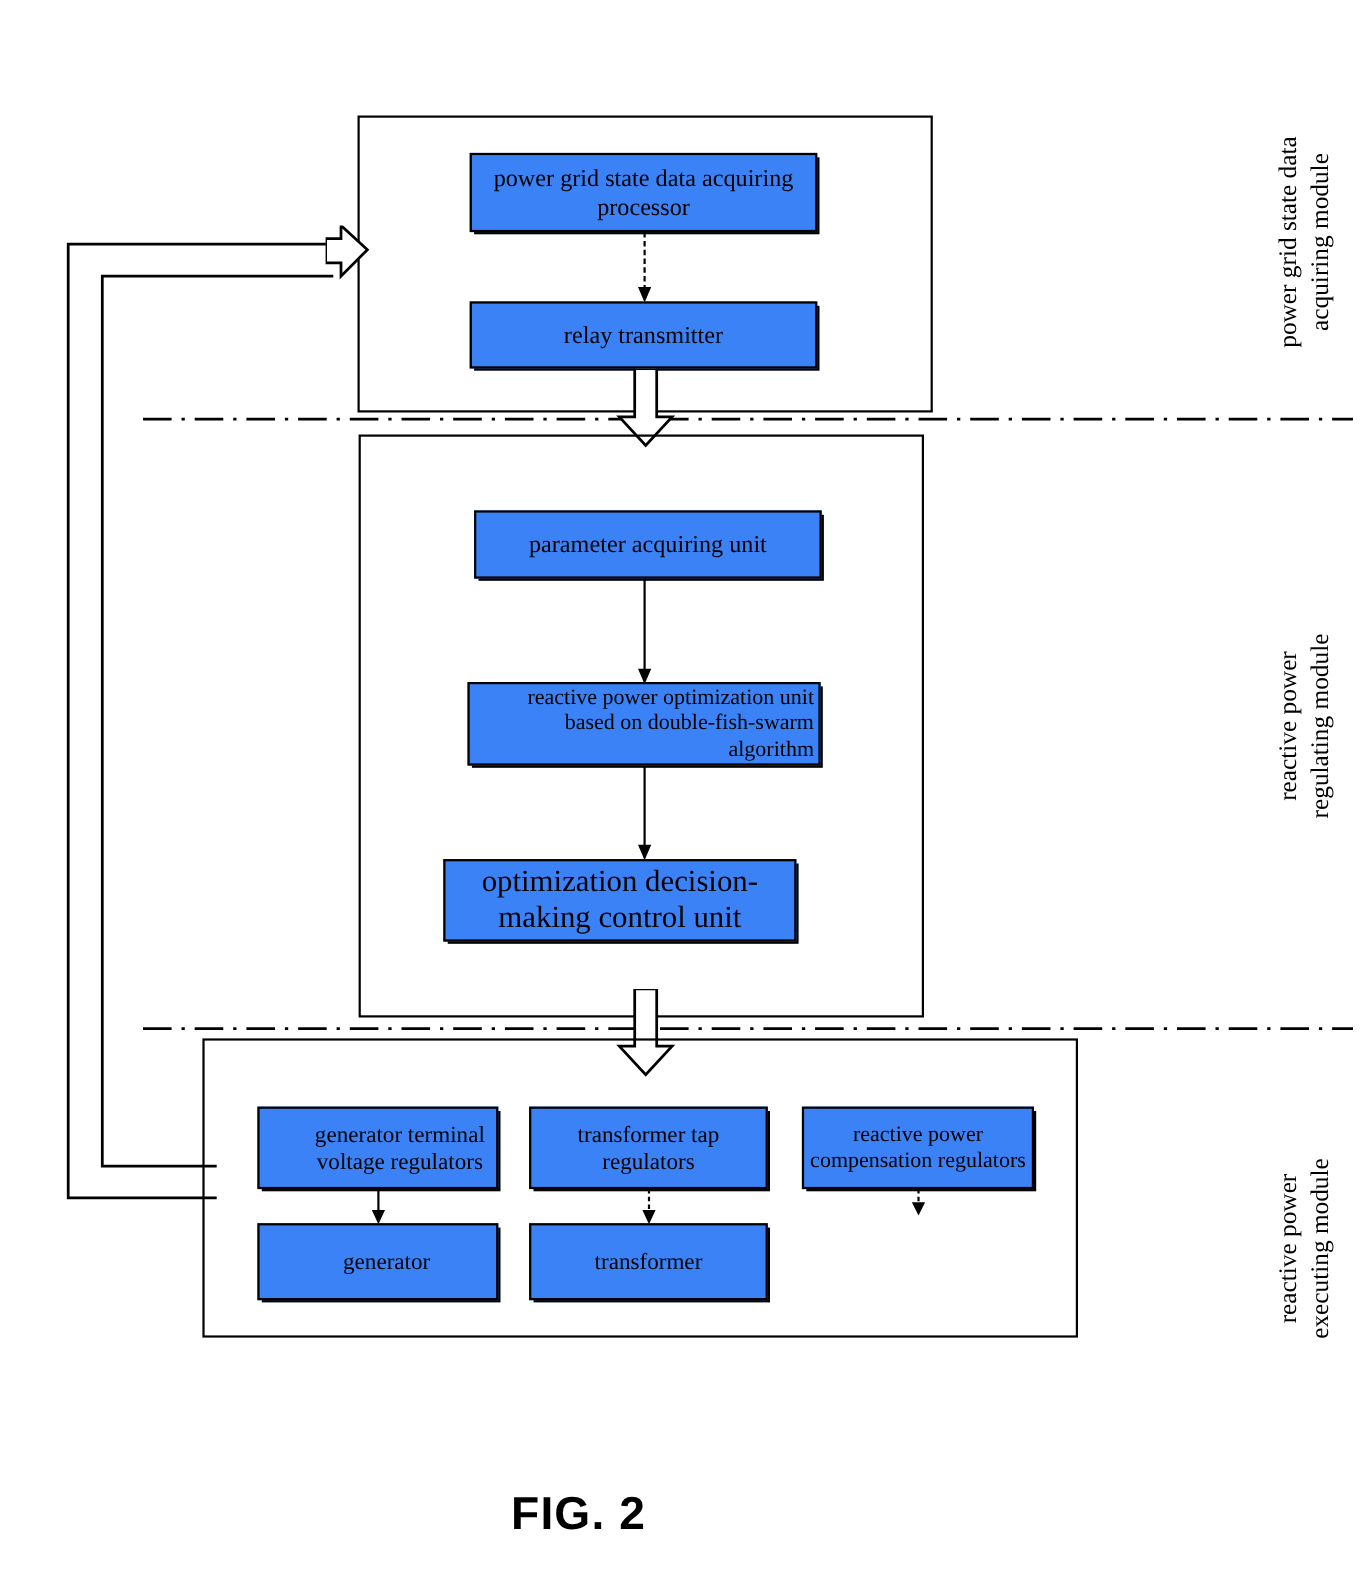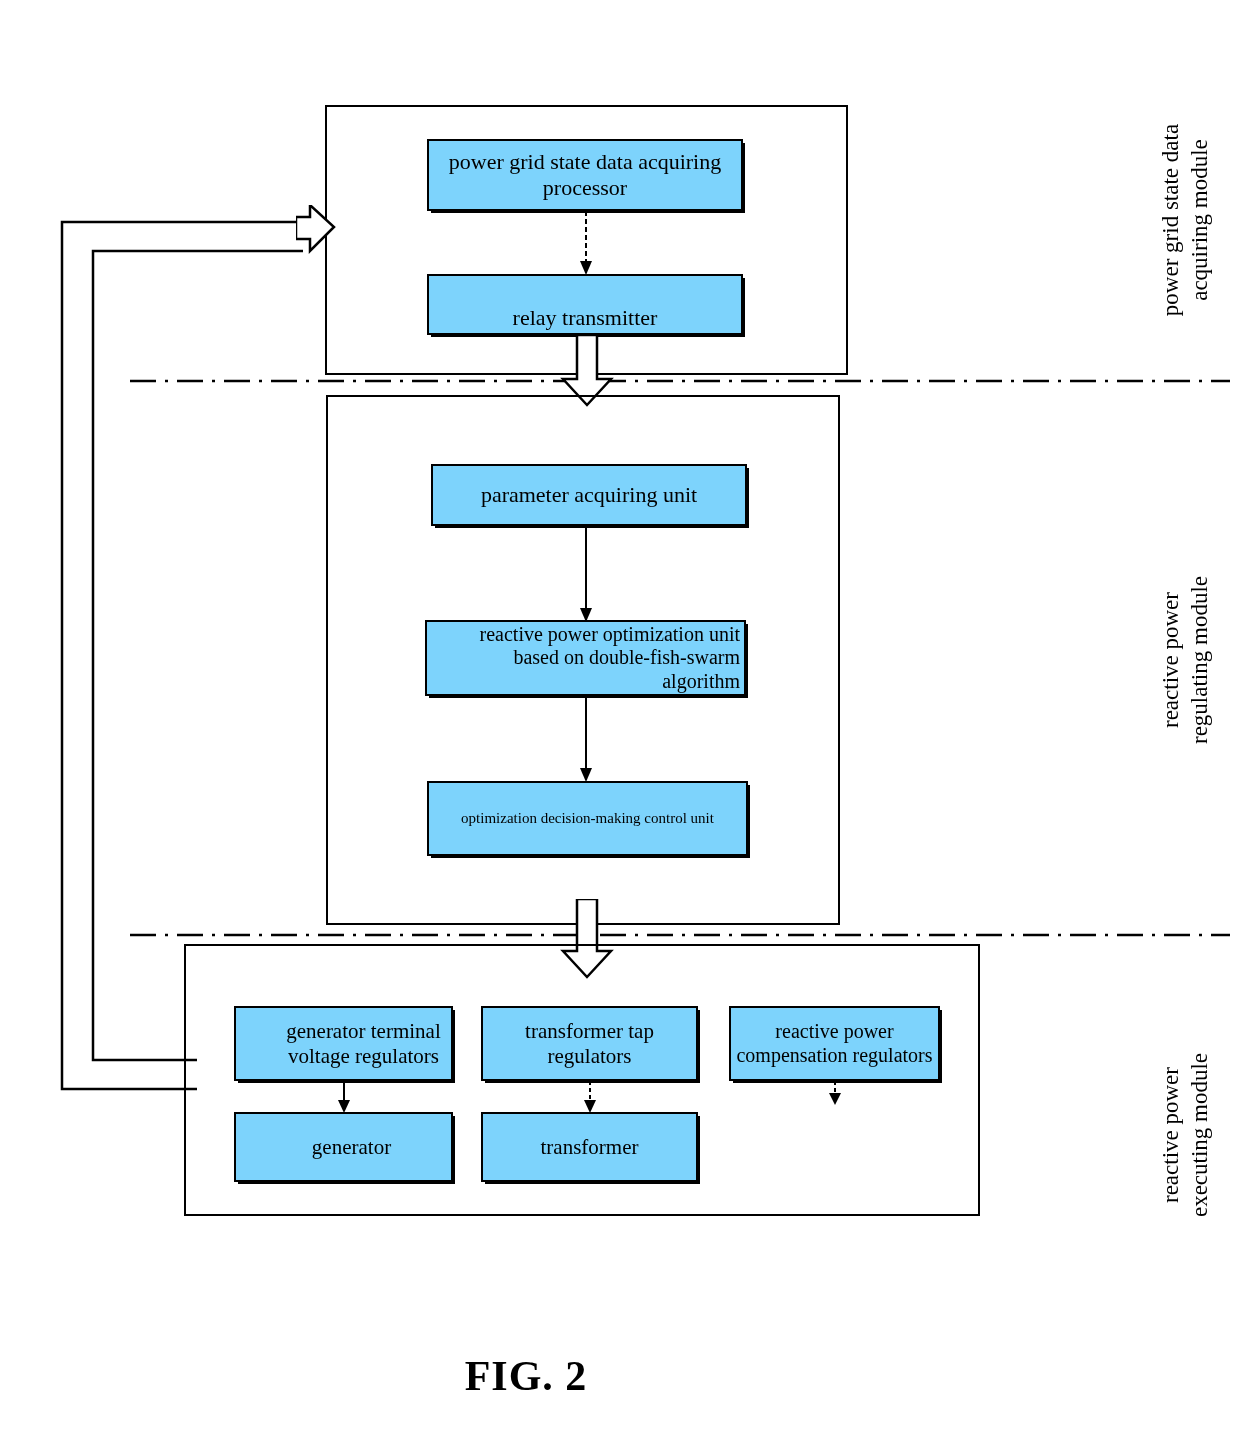--- a/index.html
+++ b/index.html
@@ -8,30 +8,30 @@
   #figure{position:absolute;left:0;top:0;width:1240px;height:1450px;}
 
   
   .module-frame{position:absolute;border:2px solid #000;background:transparent;box-sizing:border-box;}
   #module-frame-acquiring{left:325px;top:105px;width:523px;height:270px;}
   #module-frame-regulating{left:326px;top:395px;width:514px;height:530px;}
   #module-frame-executing{left:184px;top:944px;width:796px;height:272px;}
 
   
   .unit-box{position:absolute;box-sizing:border-box;border:2px solid #000;
-            background:#7dd3fc;display:flex;align-items:center;justify-content:center;
+            background:#3b82f6;display:flex;align-items:center;justify-content:center;
             text-align:center;line-height:1.16;padding:2px 4px;
             box-shadow:3px 3px 0 -1px #000;}
   .unit-box span{display:block;width:100%;}
 
   #box-data-processor{left:427px;top:139px;width:316px;height:72px;font-size:22px;}
-  #box-relay{left:427px;top:274px;width:316px;height:61px;font-size:22px;align-items:flex-end;}
+  #box-relay{left:427px;top:274px;width:316px;height:61px;font-size:22px;}
   #box-parameter-unit{left:431px;top:464px;width:316px;height:62px;font-size:22px;}
   #box-optimization-unit{left:425px;top:620px;width:321px;height:76px;font-size:20px;text-align:right;}
-  #box-decision-unit{left:427px;top:781px;width:321px;height:75px;font-size:15px;}
+  #box-decision-unit{left:403px;top:781px;width:321px;height:75px;font-size:28px;}
 
   #box-gen-regulators{left:234px;top:1006px;width:219px;height:75px;font-size:21px;padding-left:44px;}
   #box-generator{left:234px;top:1112px;width:219px;height:70px;font-size:21px;padding-left:20px;}
   #box-tap-regulators{left:481px;top:1006px;width:217px;height:75px;font-size:21px;}
   #box-transformer{left:481px;top:1112px;width:217px;height:70px;font-size:21px;}
   #box-comp-regulators{left:729px;top:1006px;width:211px;height:75px;font-size:20px;}
   #box-comp-device{left:729px;top:1104px;width:211px;height:78px;font-size:20px;}
 
   
   .side-label{position:absolute;text-align:center;font-size:23px;line-height:1.25;
@@ -39,21 +39,21 @@
 
   
   .block-arrow{position:absolute;}
 
   
   #feedback-paths{position:absolute;left:0;top:0;width:1240px;height:1450px;}
 
   
   #figure-caption{position:absolute;left:0;top:1352px;width:1052px;text-align:center;
     font-size:42px;font-weight:bold;letter-spacing:1px;
-    font-family:Liberation Serif, serif;}
+    font-family:Liberation Sans, sans-serif;}
 </style>
 </head>
 <body>
 
 <div id="figure">
 
   <svg id="feedback-paths" viewBox="0 0 1240 1450" xmlns="http://www.w3.org/2000/svg">
 
     <path d="M 197 1089 L 62 1089 L 62 222 L 303 222" fill="none" stroke="#000" stroke-width="2.5"></path>
 

